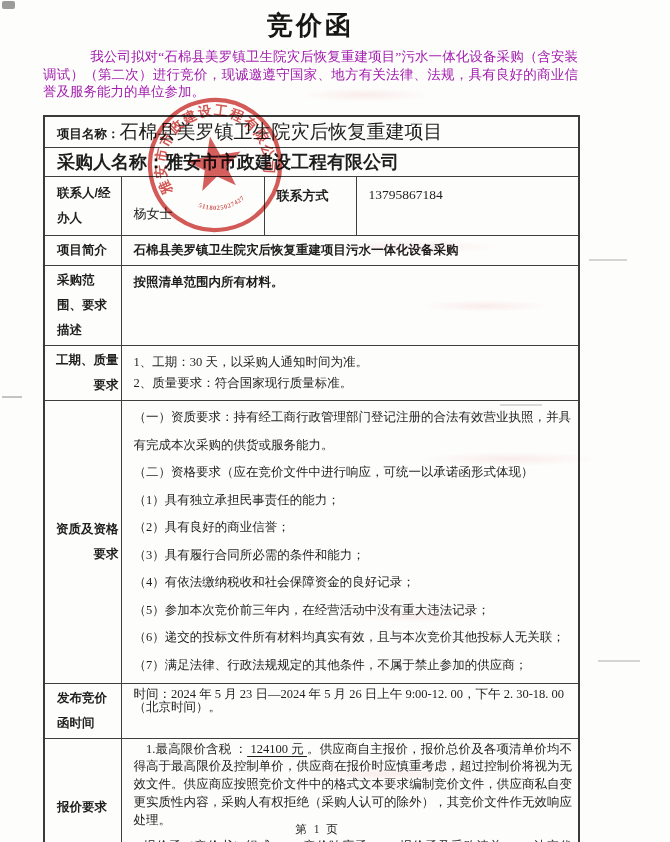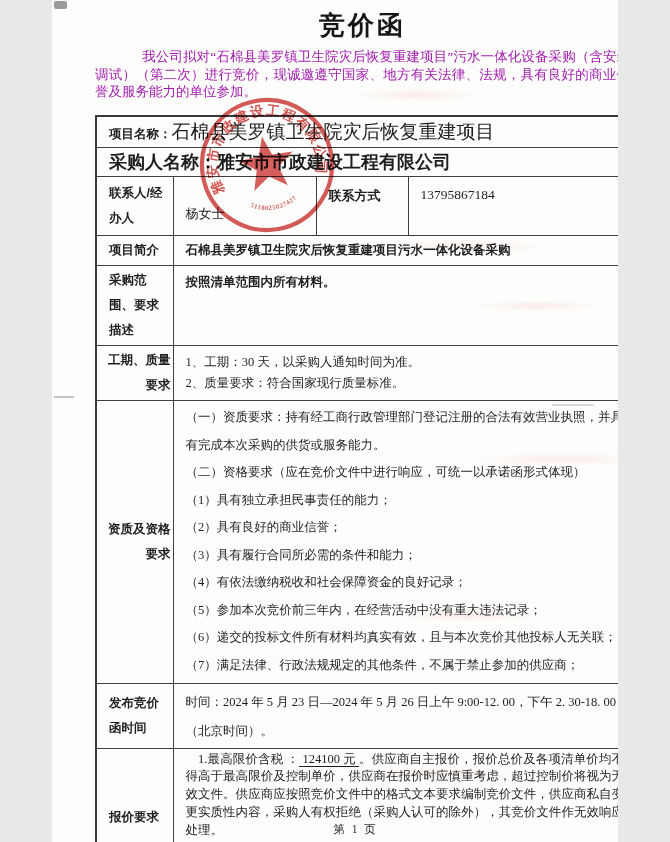--- a/index.html
+++ b/index.html
@@ -1,17 +1,17 @@
 <!DOCTYPE html>
 <html><head>
 <meta charset="utf-8">
 <style>
   html,body { margin:0; padding:0; background:#e8e8e6; }
   .page {
-    position:relative; width:566px; height:842px; margin:0 auto;
+    position:relative; width:670px; height:842px; margin:0 auto;
     background:#fdfdfb; overflow:hidden;
     font-family:"Liberation Serif","DejaVu Serif",serif; color:#1c1c1c;
   }
   .content { position:absolute; left:43px; top:10px; width:535px; }
   .doc-title {
     margin:0; font-family:"Liberation Sans","DejaVu Sans",sans-serif;
     font-weight:700; font-size:26px; line-height:31px; letter-spacing:3px;
     text-align:center; color:#161616;
   }
   .intro {
@@ -33,28 +33,28 @@
   }
   .lab.ctr { text-align:right; padding:2px 2px; }
   .hei { font-family:"Liberation Sans","DejaVu Sans",sans-serif; font-weight:700; }
   .hei6 { font-family:"Liberation Sans","DejaVu Sans",sans-serif; font-weight:600; }
   .serif-val { font-family:"Liberation Serif","DejaVu Serif",serif; font-weight:400; }
   .cell-brief { font-size:13.5px; }
   .cell-duration { font-size:12.5px; line-height:21px; }
   .cell-duration p { margin:0; }
   .cell-qual { vertical-align:top; padding-top:3px; font-size:12px; line-height:27.5px; }
   .cell-qual p { margin:0; }
-  .cell-publish { font-size:12.5px; line-height:29px; }
+  .cell-publish { font-size:12.5px; line-height:13px; }
   .cell-quote { vertical-align:top; padding-top:5px; font-size:12px; line-height:17.8px; }
   .cell-quote p { margin:0; text-align:justify; }
   .cell-quote .p1 { text-indent:1em; }
   .cell-quote .p2 { margin-top:9px; }
   .price-underline { text-decoration:underline; text-underline-offset:3px; }
   .page-footer {
-    position:absolute; left:36px; top:822px; width:535px;
+    position:absolute; left:50px; top:822px; width:535px;
     text-align:center; font-size:11.5px; letter-spacing:2px; color:#2a2a2a;
   }
   .seal {
     position:absolute; left:140px; top:90px; width:150px; height:150px;
     transform:rotate(-10deg); mix-blend-mode:multiply; opacity:.88;
     pointer-events:none;
   }
   .seal text { font-weight:700; }
   .ghost { position:absolute; border-radius:50%; pointer-events:none;
     background:radial-gradient(ellipse at center, rgba(224,128,128,.13), rgba(224,128,128,0) 70%); }

